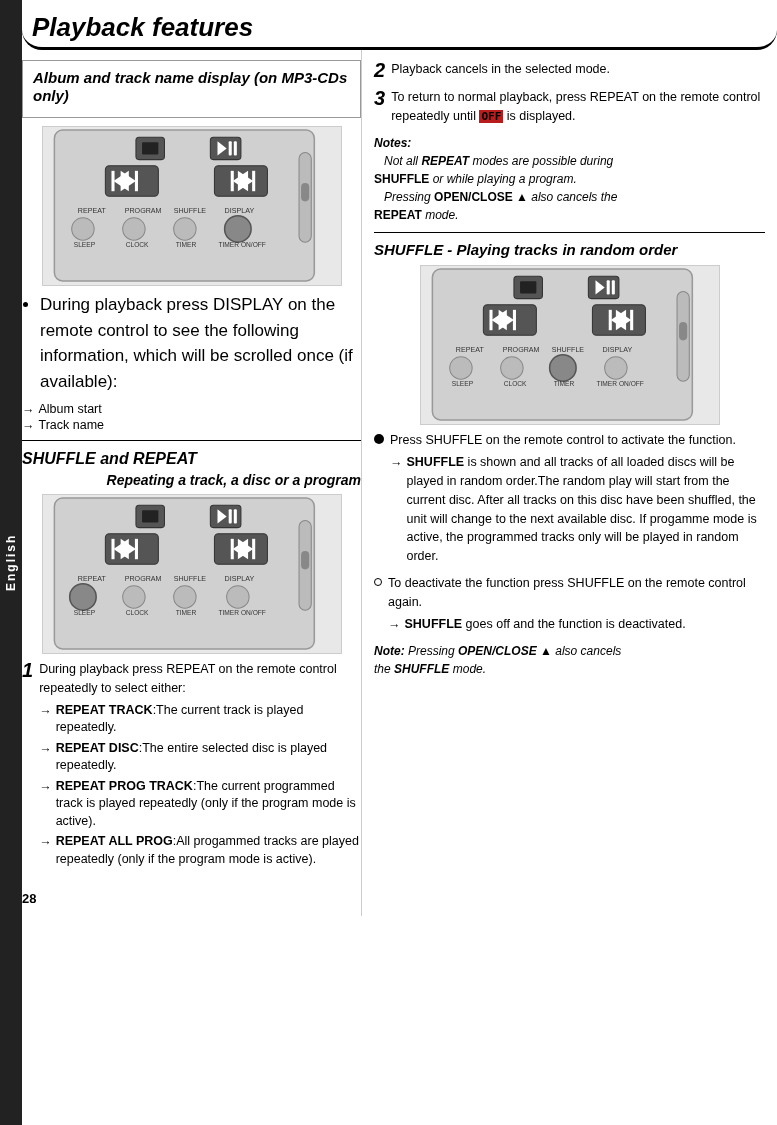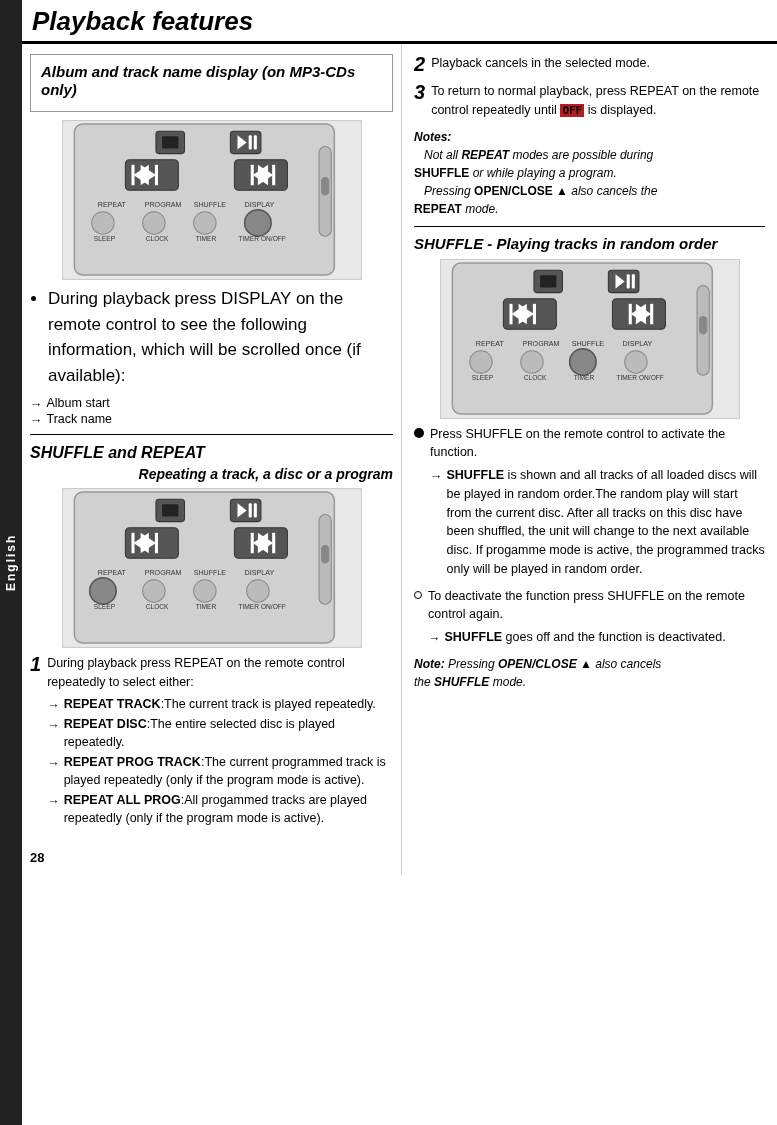--- a/index.html
+++ b/index.html
@@ -31,38 +31,39 @@
     }
 
     .main-content {
       flex: 1;
       padding: 0;
     }
 
     
     .page-header {
       border-bottom: 3px solid #000;
-      padding: 6px 10px 4px 10px;
+      padding: 12px 10px 4px 10px;
       margin-bottom: 0;
+      border-radius: 20px;
     }
     .page-header h1 {
       font-size: 26px;
       font-weight: 900;
       font-style: italic;
     }
 
     .content-area {
       display: flex;
       gap: 0;
     }
 
     
     .left-col {
-      width: 380px;
-      padding: 10px 8px;
+      width: 340px;
+      padding: 10px 0;
       border-right: 1px solid #ccc;
       flex-shrink: 0;
     }
 
     
     .right-col {
       flex: 1;
       padding: 10px 12px;
     }
 

